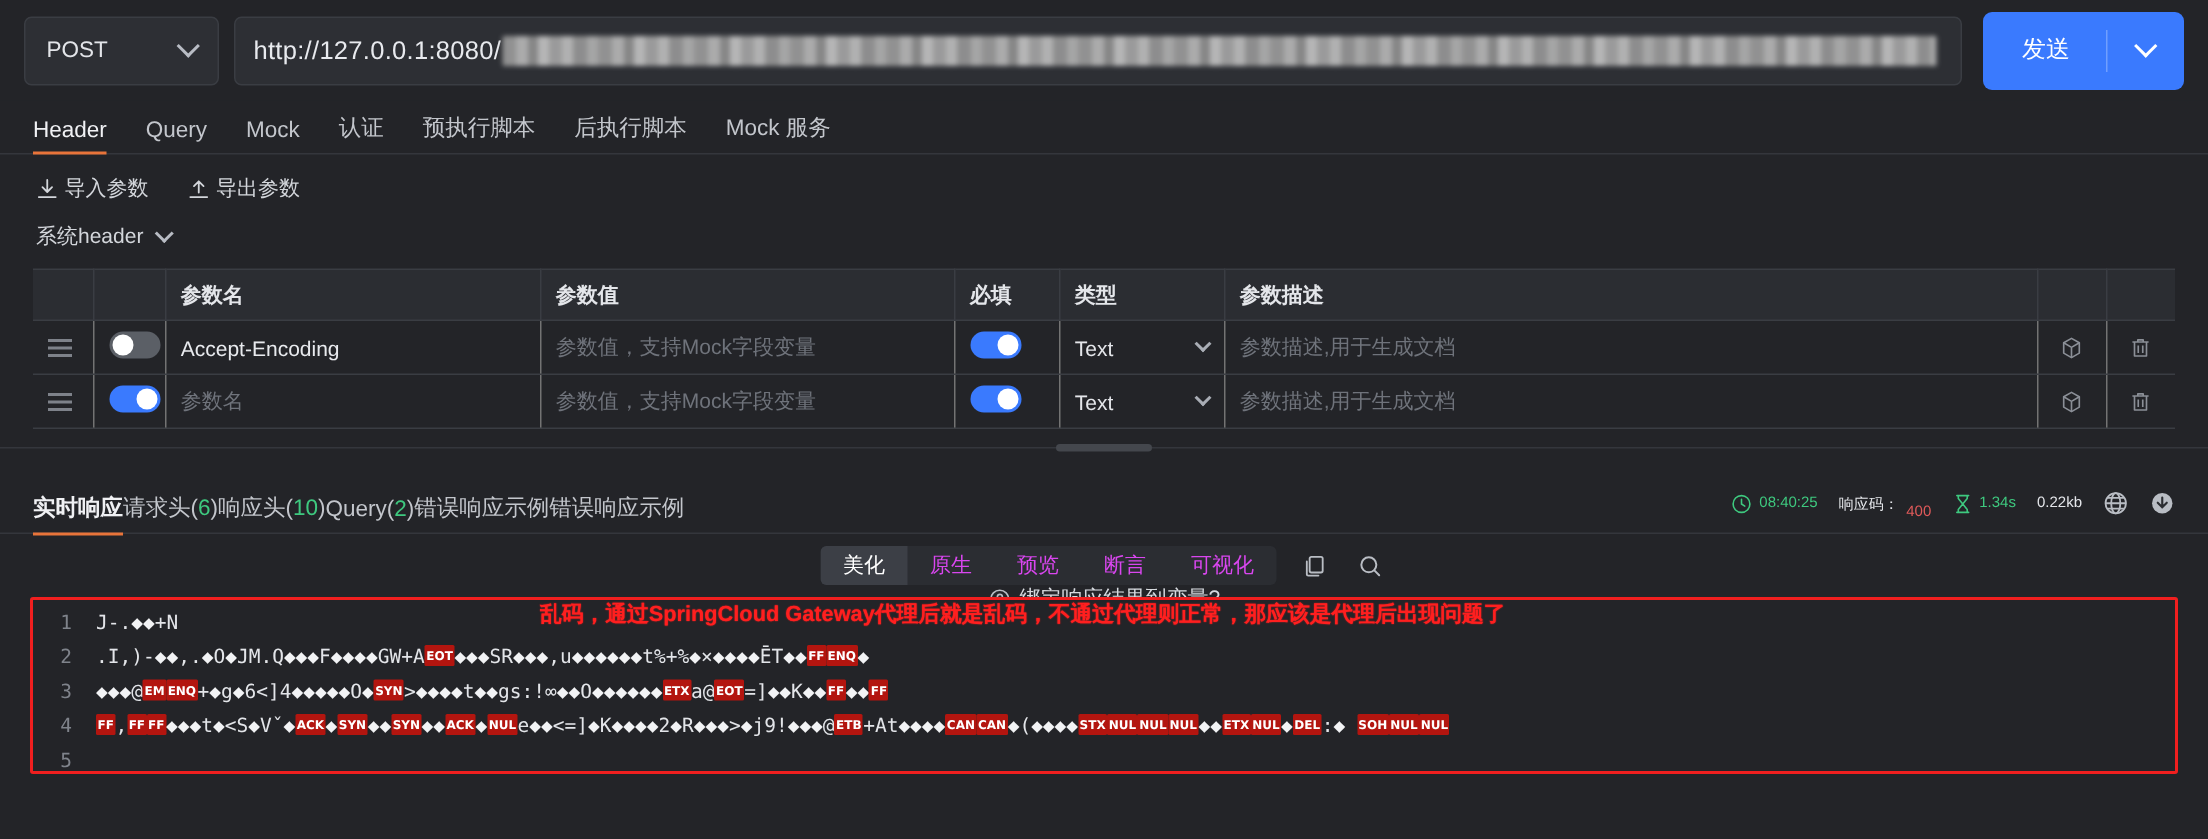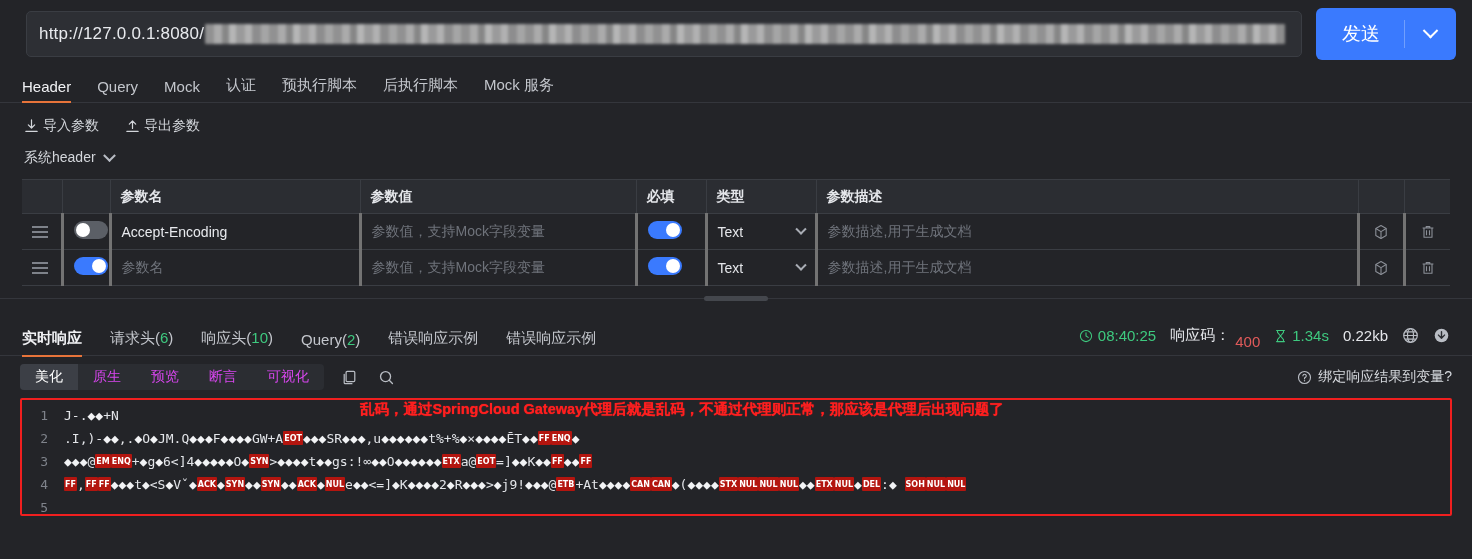--- a/index.html
+++ b/index.html
@@ -84,21 +84,21 @@
     margin-left: 14px;
     height: 52px;
     background: #3a7afe;
     border-radius: 6px;
     display: flex;
     align-items: center;
     color: #fff;
     cursor: pointer;
   }
   .send-btn .lbl {
-    font-size: 19px;
+    font-size: 16px;
     padding: 0 24px 0 26px;
   }
   .send-split {
     width: 1px; height: 28px;
     background: rgba(255,255,255,.28);
   }
   .send-btn .caret {
     padding: 0 20px;
     display: flex; align-items: center;
   }
@@ -187,21 +187,21 @@
     height: 34px;
     padding: 0 10px;
     border: 1px solid #3a3d43;
     border-left: none;
     border-right: 1px solid #3a3d43;
   }
   table.params td {
     height: 36px;
     padding: 0 10px;
     border-bottom: 1px solid #3a3d43;
-    border-right: 3px solid #737373;
+    border-right: 1px solid #737373;
     color: #e4e6ea;
     vertical-align: middle;
   }
   table.params tr td:last-child,
   table.params tr th:last-child { border-right: none; }
   .col-drag   { width: 40px; }
   .col-switch { width: 48px; }
   .col-name   { width: 250px; }
   .col-value  { width: 276px; }
   .col-req    { width: 70px; }
@@ -273,21 +273,21 @@
 
   
   .resp-bar {
     display: flex;
     align-items: center;
     padding: 0 22px;
     height: 38px;
     justify-content: space-between;
     border-bottom: 1px solid #34363c;
   }
-  .resp-tabs { display: flex; align-items: flex-end; gap: 28px; height: 38px; }
+  .resp-tabs { display: flex; align-items: flex-end; height: 38px; }
   .rtab {
     font-size: 15px;
     color: #c3c6cc;
     padding-bottom: 8px;
     cursor: pointer;
     position: relative;
     white-space: nowrap;
   }
   .rtab.active { color: #f0f1f4; font-weight: bold; }
   .rtab.active::after {
@@ -296,34 +296,35 @@
     left: 0; right: 0; bottom: -1px;
     height: 2px;
     background: #e8743a;
   }
   .cnt { color: #3ec97f; }
   .paren { color: #c3c6cc; }
 
   .resp-meta {
     display: flex; 
     gap: 14px;
-    font-size: 15px;
+    font-size: 10px;
     padding-bottom: 2px;
   }
   .meta-item { display: flex; align-items: center; gap: 5px; }
   .green { color: #3ec97f; }
   .red   { color: #e05a5a; margin-top: 12px; }
   .white { color: #e4e6ea; }
 
   
   .body-toolbar {
     display: flex; align-items: center;
     justify-content: space-between;
     padding: 8px 20px 8px 20px;
     height: 42px;
+    flex-direction: column;
   }
   .seg-left { display: flex; align-items: center; gap: 14px; }
   .segmented {
     display: flex;
     background: #2b2d32;
     border-radius: 4px;
     overflow: hidden;
     height: 26px;
     align-items: stretch;
   }
@@ -402,20 +403,24 @@
     font-size: 14.5px;
     font-weight: bold;
     white-space: nowrap;
     text-shadow: 0 0 1px #ff1f1f;
   }
 </style>
 </head>
 <body>
 
 <div class="req-bar">
+  <div class="method-select">
+    <span>POST</span>
+    <span class="chev"></span>
+  </div>
   <div class="url-box">
     <span class="url-text">http://127.0.0.1:8080/</span>
     <span class="url-redact"></span>
   </div>
   <div class="send-btn">
     <span class="lbl">发送</span>
     <span class="send-split"></span>
     <span class="caret">
       <i></i>
     </span>

